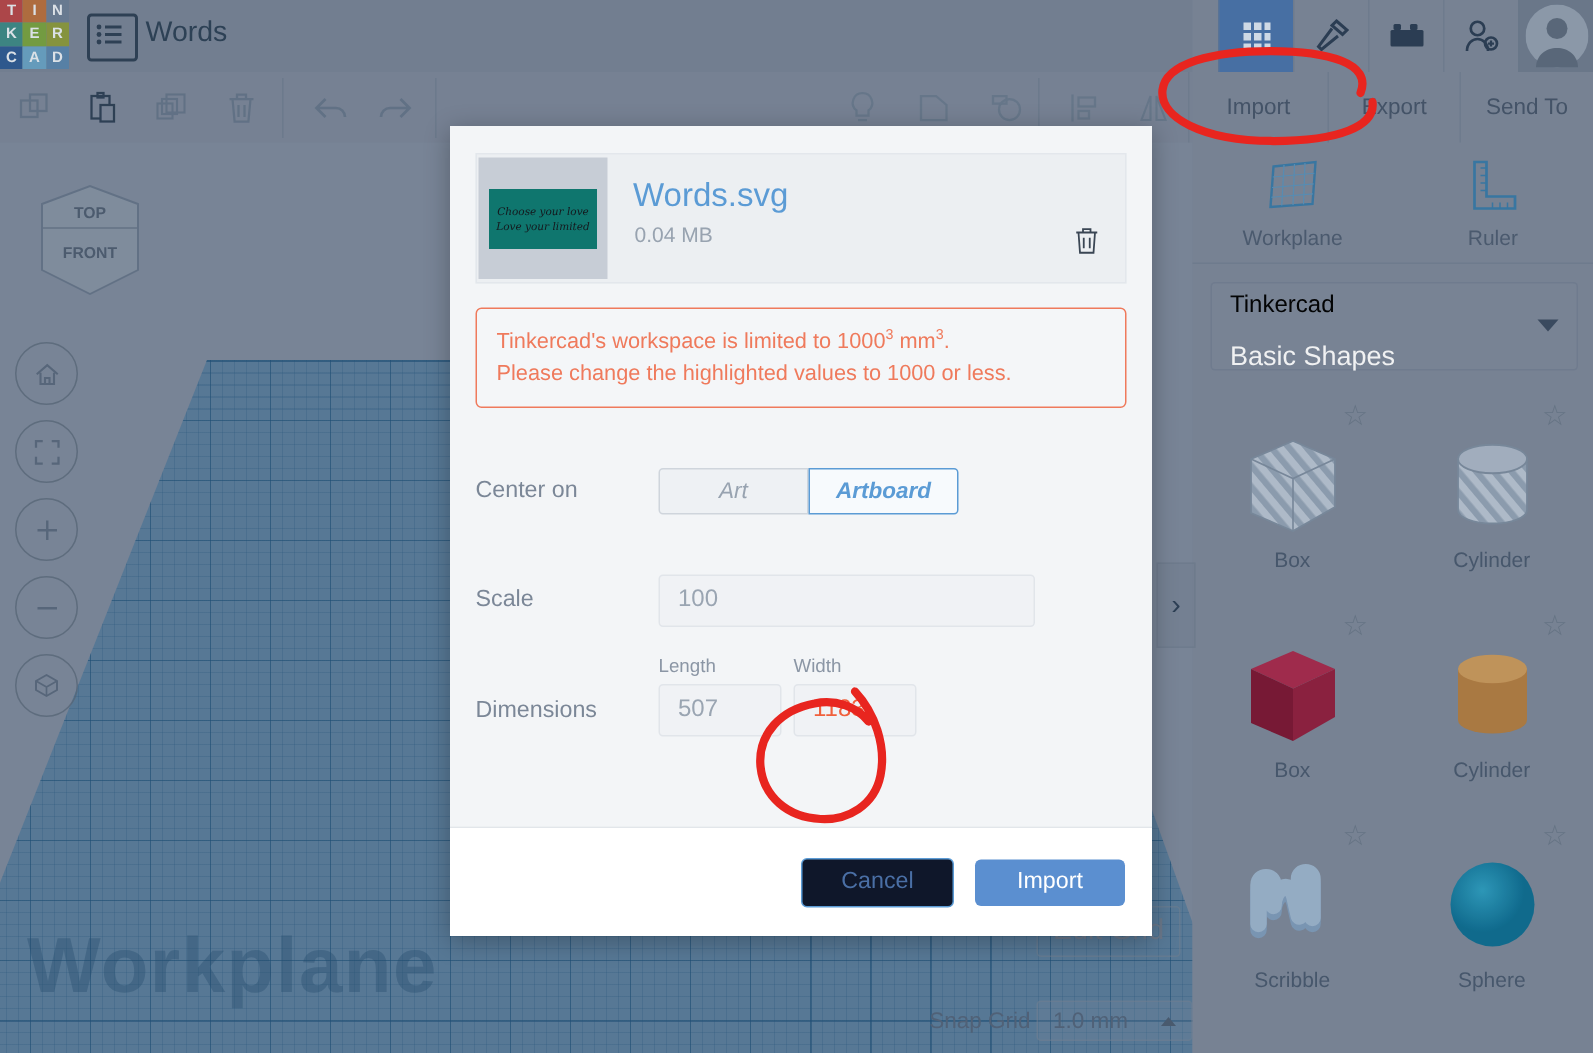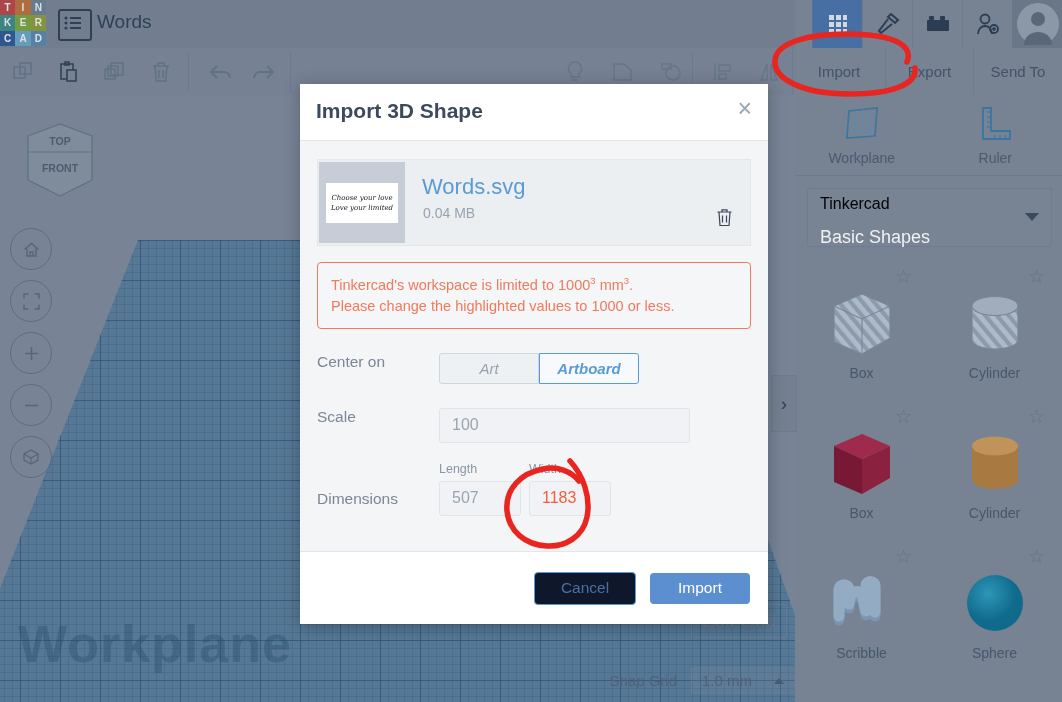--- a/index.html
+++ b/index.html
@@ -24,21 +24,21 @@
     clip-path:polygon(22% 0%, 80% 0%, 100% 100%, 0% 100%);
   }
   .plane-label{
     position:absolute;left:18px;bottom:28px;font-size:52px;font-weight:bold;
     color:rgba(38,78,112,.38);letter-spacing:1px;
   }
   .edit-grid{
     position:absolute;right:8px;bottom:64px;font-size:19px;color:#6f7c8e;
     padding:5px 10px;border:1px solid rgba(120,132,148,.5);border-radius:3px;
   }
-  .snapbar{position:absolute;right:0;bottom:8px;display:flex;align-items:center;gap:14px;}
+  .snapbar{position:absolute;right:0;bottom:8px;display:flex;align-items:center;gap:4px;}
   .snapbar .lbl{font-size:15px;color:#53657b;}
   .snap-select{
     display:flex;align-items:center;gap:22px;font-size:15px;color:#53657b;
     border:1px solid rgba(120,132,148,.45);border-radius:3px;padding:4px 10px;background:rgba(140,152,168,.18);
   }
   .caret-up{width:0;height:0;border-left:5px solid transparent;border-right:5px solid transparent;border-bottom:6px solid #4c5d72;}
 
   
   .viewcube{position:absolute;left:20px;top:118px;width:80px;height:85px;}
   .nav-btn{
@@ -92,31 +92,31 @@
     box-shadow:0 3px 16px rgba(0,0,0,.28);display:flex;flex-direction:column;
   }
   .m-head{height:56px;background:#fff;border-bottom:1px solid #e2e6ea;position:relative;}
   .m-title{position:absolute;left:16px;top:15px;font-size:21px;font-weight:bold;color:#3d4a5c;}
   .m-close{position:absolute;right:16px;top:12px;font-size:25px;color:#9aa6b2;line-height:1;}
   .m-body{flex:1;padding:18px 17px 0;}
   .file-row{
     height:85px;background:#eceff2;border:1px solid #e3e7ec;display:flex;align-items:center;position:relative;
   }
   .thumb{width:86px;height:81px;background:#c7cdd6;display:flex;align-items:center;justify-content:center;margin:1px;}
-  .thumb-inner{width:72px;height:40px;background:#ffffff;display:flex;flex-direction:column;align-items:center;justify-content:center;gap:2px;}
+  .thumb-inner{width:72px;height:40px;background:#0f766e;display:flex;flex-direction:column;align-items:center;justify-content:center;gap:2px;}
   .thumb-inner div{font-family:"DejaVu Serif",serif;font-style:italic;font-size:7px;color:#15181d;white-space:nowrap;}
   .f-name{position:absolute;left:104px;top:14px;font-size:22px;color:#5b9bd5;}
   .f-size{position:absolute;left:105px;top:45px;font-size:14px;color:#98a3b0;}
   .trash{position:absolute;right:17px;top:48px;font-size:17px;color:#3a4654;}
   .warn{
     margin-top:16px;border:1px solid #ef7a5c;border-radius:4px;padding:11px 13px;background:#f4f6f8;
     color:#ef7a5c;font-size:14.5px;line-height:1.45;
   }
   .warn sup{font-size:9.5px;}
-  .frow{display:flex;margin-top:24px;}
+  .frow{display:flex;align-items:center;margin-top:40px;}
   .flabel{width:122px;font-size:15.5px;color:#7b8797;}
   .seg-group{display:flex;}
   .seg-btn{
     width:98px;height:29px;display:flex;align-items:center;justify-content:center;font-size:15px;
     border:1px solid #cfd5dc;background:#eef1f4;color:#98a3b0;border-radius:3px 0 0 3px;font-style:italic;
   }
   .seg-btn.on{border:1px solid #5b9bd5;color:#5b9bd5;font-weight:bold;background:#f7fafd;border-radius:0 3px 3px 0;}
   .inp{
     height:33px;border:1px solid #e1e5ea;background:#f0f2f5;border-radius:3px;
     display:flex;align-items:center;padding:0 12px;font-size:16px;color:#9aa5b2;
@@ -436,24 +436,20 @@
         </svg>
         <span class="cap">Sphere</span>
       </div>
     </div>
   </div>
 </div>
 
 <div class="overlay"></div>
 
 <div class="modal">
-  <div class="m-head">
-    <div class="m-title">Import 3D Shape</div>
-    <div class="m-close">×</div>
-  </div>
 
   <div class="m-body">
     <div class="file-row">
       <div class="thumb">
         <div class="thumb-inner">
           <div>Choose your love</div>
           <div>Love your limited</div>
         </div>
       </div>
       <div class="f-name">Words.svg</div>

